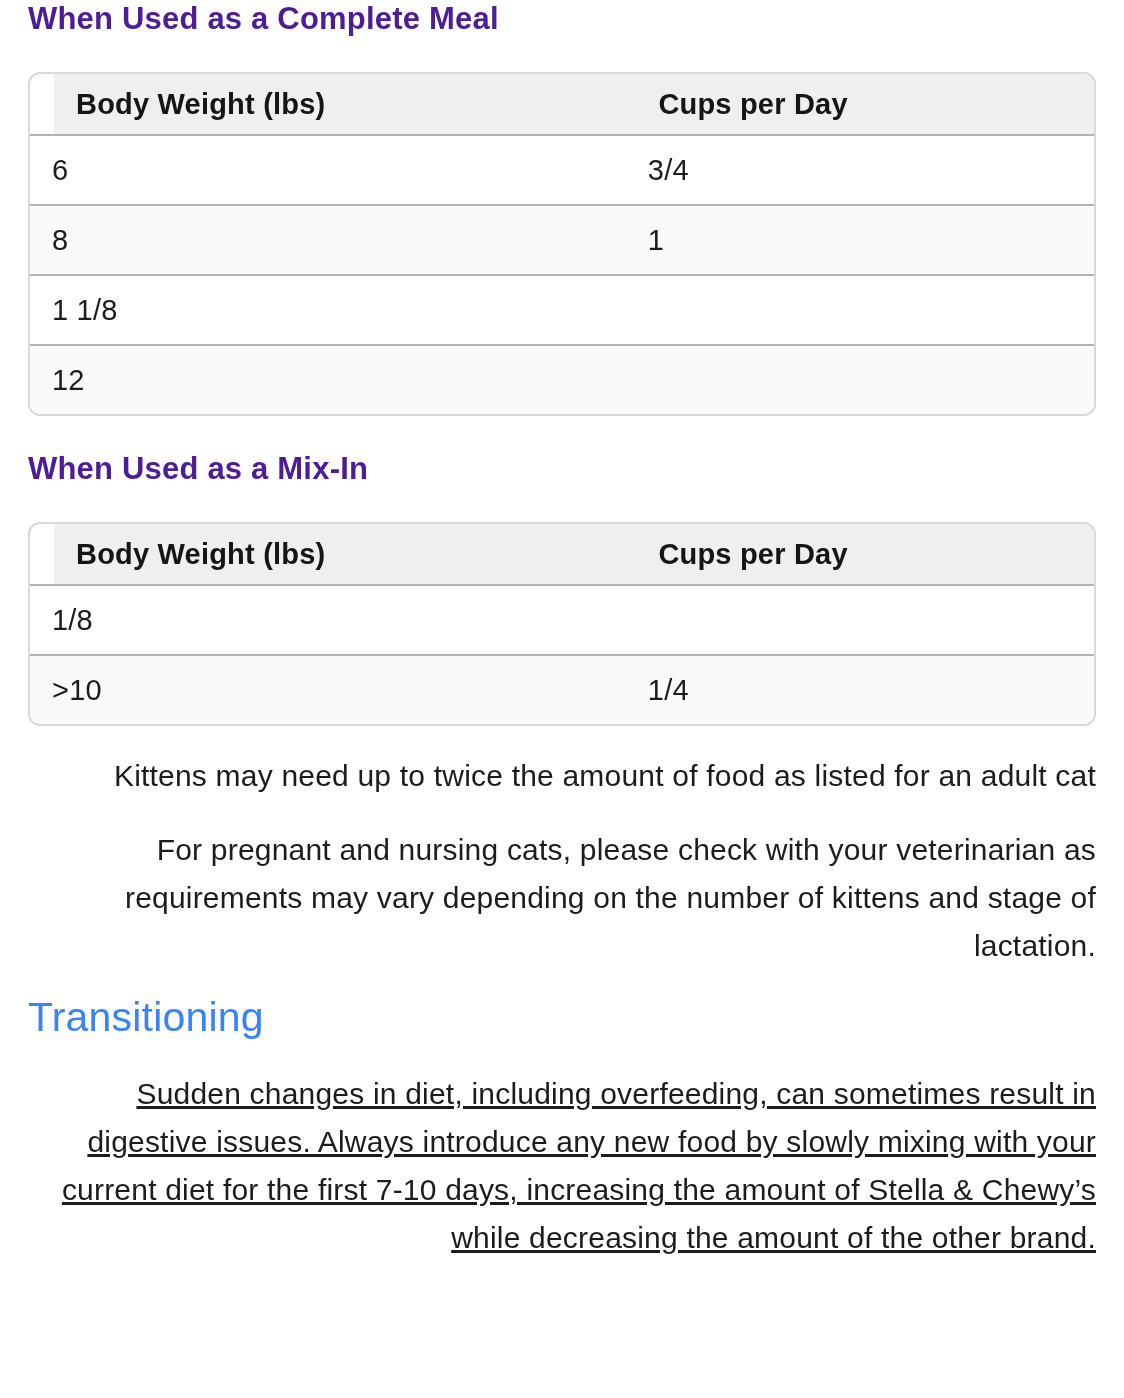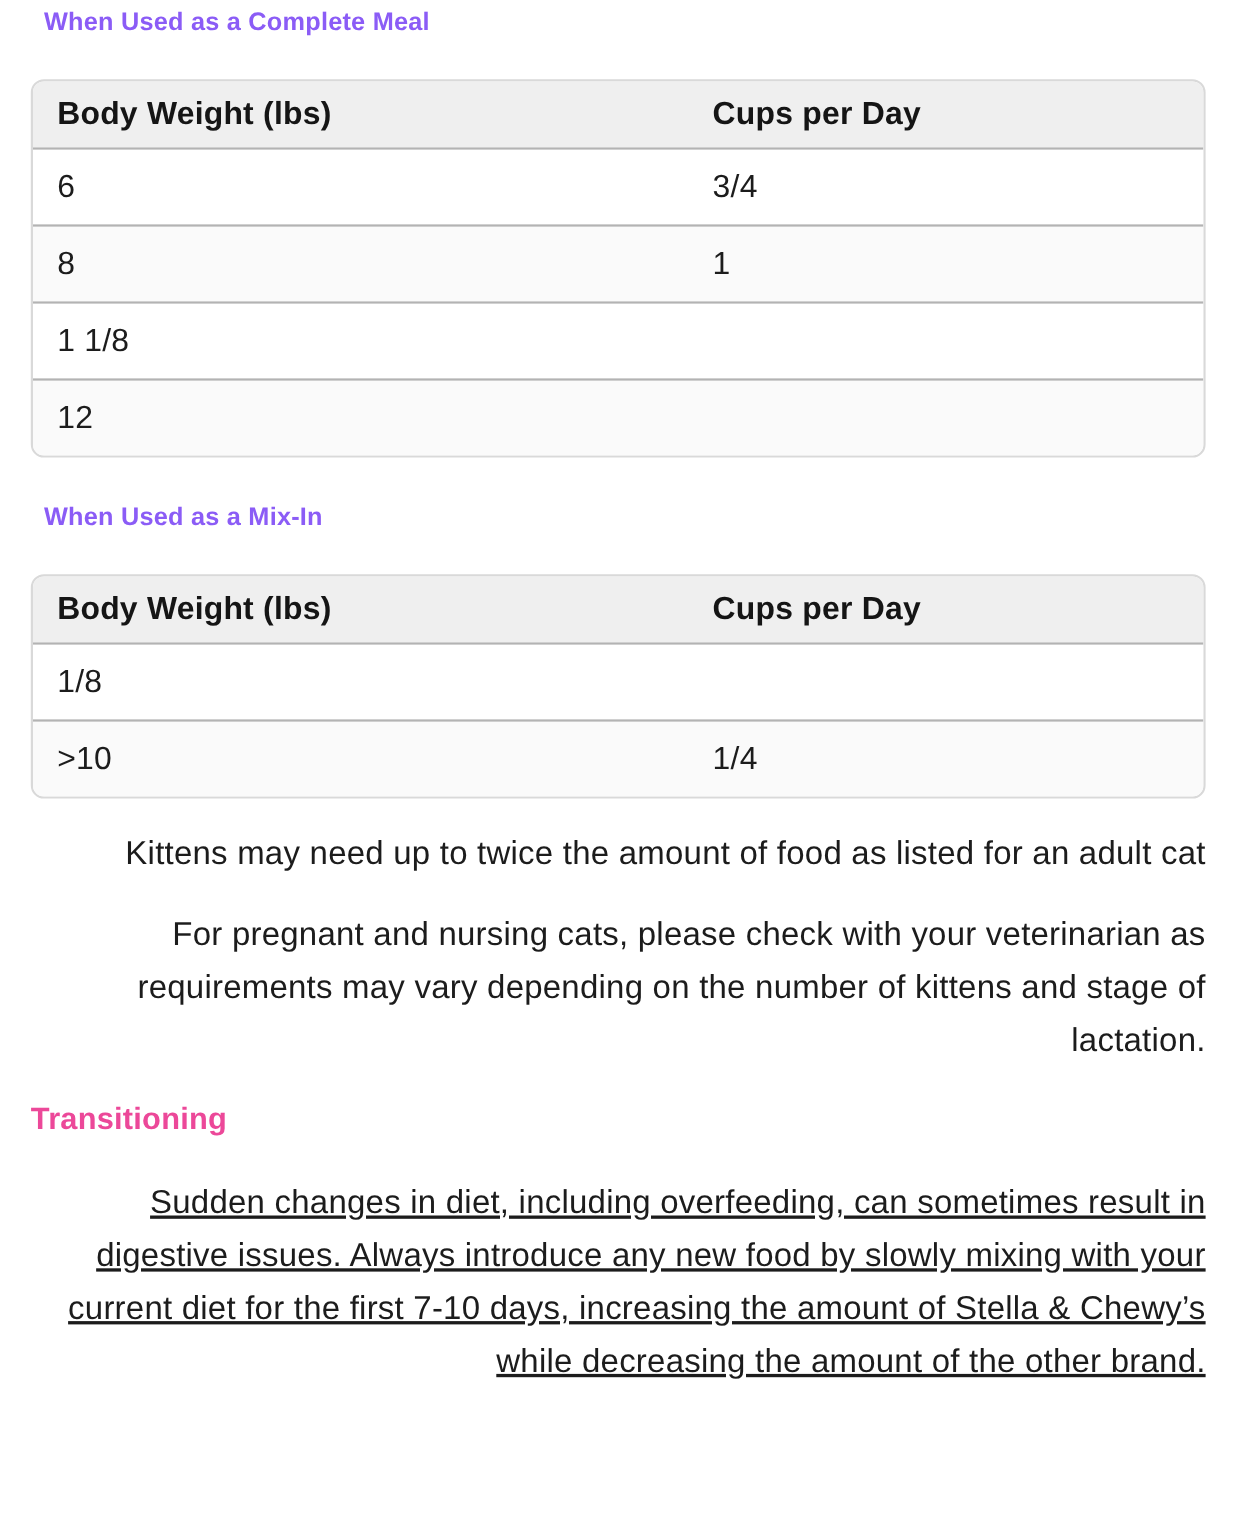--- a/index.html
+++ b/index.html
@@ -9,46 +9,47 @@
   }
   body {
     width: 1124px;
     min-height: 1398px;
     box-sizing: border-box;
     padding: 2px 28px 20px 28px;
     font-family: "Liberation Sans", sans-serif;
     color: #1c1c1c;
   }
   .section-heading {
-    font-size: 23px;
+    font-size: 31px;
     line-height: 34px;
     font-weight: 700;
     letter-spacing: 0.2px;
-    color: #8b5cf6;
-    margin: 0 0 36px 12px;
+    color: #4c1d95;
+    margin: 0 0 36px 0;
   }
   .section-heading.spaced {
     margin-top: 36px;
   }
   .feed-table {
     border: 2px solid #d9d9d9;
     border-radius: 12px;
     overflow: hidden;
     background: #ffffff;
   }
   .t-row {
     display: flex;
     align-items: stretch;
   }
   .t-row + .t-row {
     border-top: 2px solid #b3b3b3;
   }
   .header-row {
     background: #efefef;
     height: 60px;
+    margin-left: 24px;
   }
   .data-row {
     height: 68px;
     background: #ffffff;
   }
   .data-row:nth-child(odd) {
     background: #fafafa;
   }
   .t-cell {
     display: flex;
@@ -67,25 +68,25 @@
   .col-2 { flex: 1; }
   .note {
     font-size: 30px;
     line-height: 48px;
     letter-spacing: 0.2px;
     margin: 26px 0;
     color: #1c1c1c;
     text-align: right;
   }
   .sub-heading {
-    font-size: 28px;
+    font-size: 41px;
     line-height: 34px;
-    font-weight: 700;
+    font-weight: 400;
     letter-spacing: 0.2px;
-    color: #ec4899;
+    color: #3b82f6;
     margin: 30px 0 0 0;
   }
   .trans-body {
     margin-top: 36px;
     margin-bottom: 0;
     text-decoration: underline;
   }
 </style>
 </head>
 <body>

